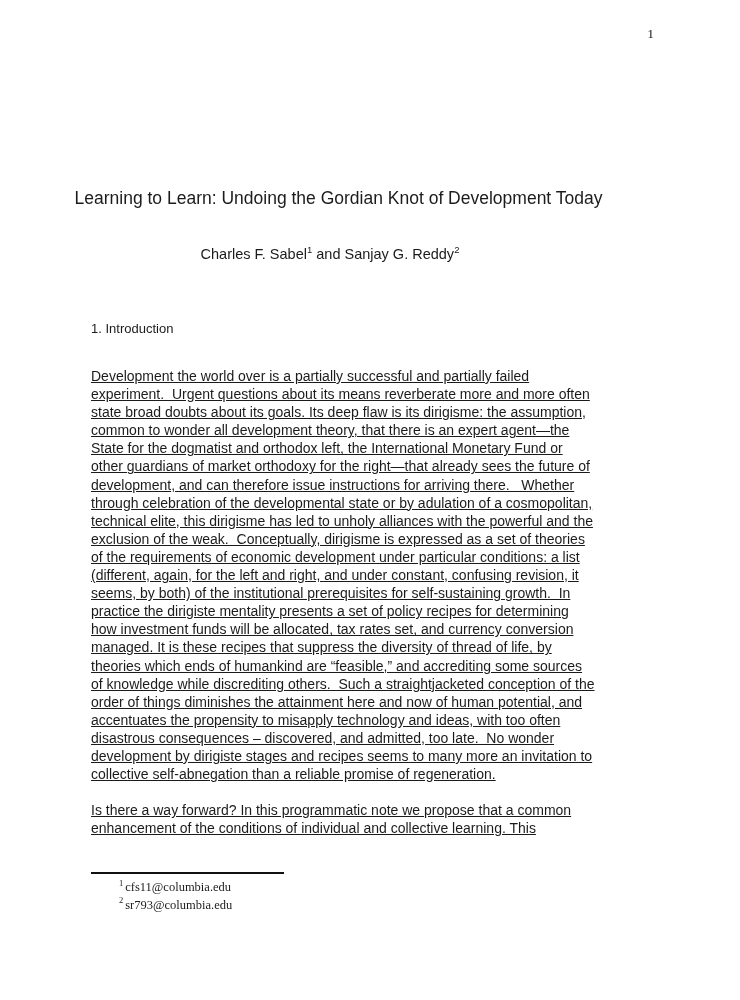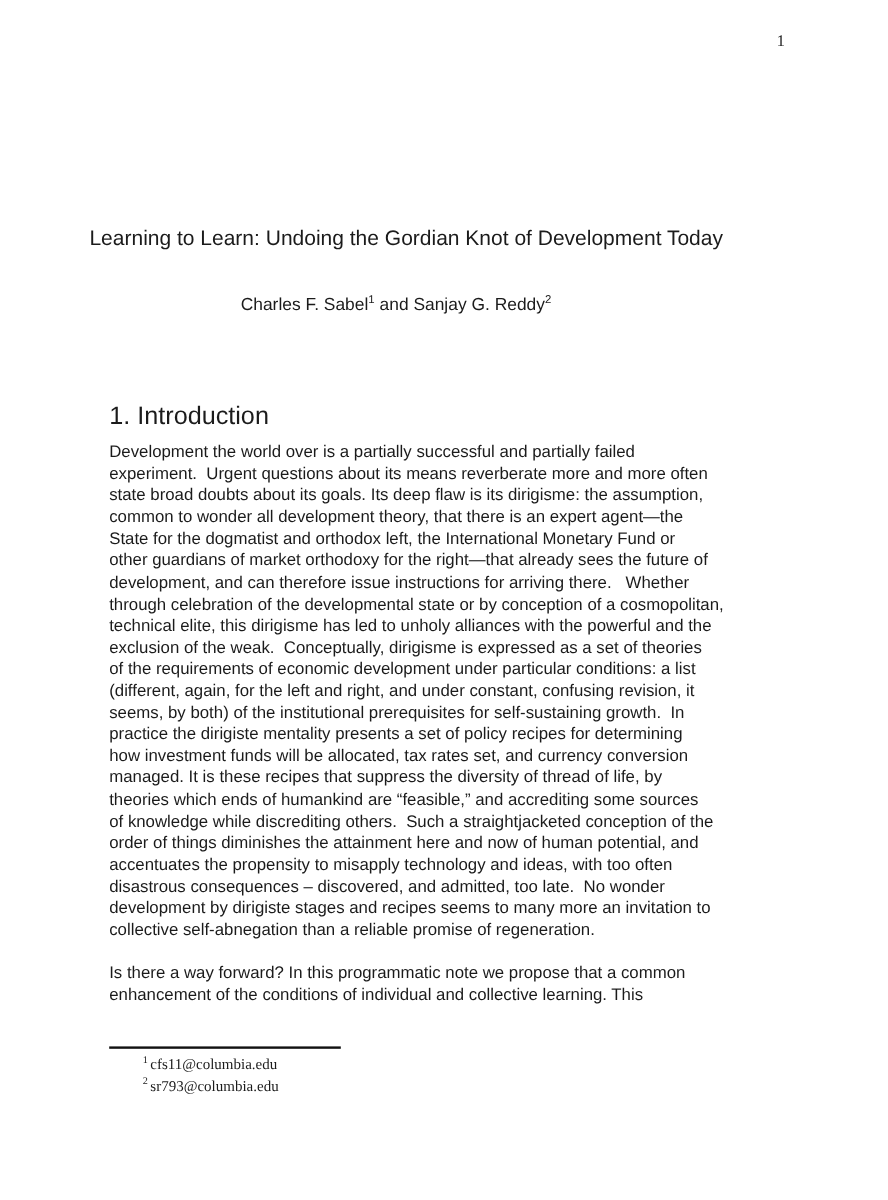--- a/index.html
+++ b/index.html
@@ -40,33 +40,34 @@
     font-size: 14.5px;
     color: #1b1b1b;
   }
   .authors sup {
     font-size: 9.5px;
     vertical-align: super;
     line-height: 0;
   }
   .section-heading {
     position: absolute;
-    top: 335px;
+    top: 321px;
     left: 91px;
-    font-size: 21px;
+    font-size: 13px;
     font-weight: 400;
     color: #1b1b1b;
   }
   .body-text {
     position: absolute;
     top: 367px;
     left: 91px;
     width: 600px;
     font-size: 14px;
     color: #1b1b1b;
+    text-decoration: underline;
   }
   .body-text .paragraph { margin-bottom: 18.1px; }
   .body-text .line {
     line-height: 18.1px;
     white-space: pre;
   }
   .footnote-rule {
     position: absolute;
     top: 872px;
     left: 91px;
@@ -104,21 +105,21 @@
 
   <div class="body-text">
     <div class="paragraph">
         <div class="line">Development the world over is a partially successful and partially failed</div>
         <div class="line">experiment.  Urgent questions about its means reverberate more and more often</div>
         <div class="line">state broad doubts about its goals. Its deep flaw is its dirigisme: the assumption,</div>
         <div class="line">common to wonder all development theory, that there is an expert agent—the</div>
         <div class="line">State for the dogmatist and orthodox left, the International Monetary Fund or</div>
         <div class="line">other guardians of market orthodoxy for the right—that already sees the future of</div>
         <div class="line">development, and can therefore issue instructions for arriving there.   Whether</div>
-        <div class="line">through celebration of the developmental state or by conception of a cosmopolitan,</div>
+        <div class="line">through celebration of the developmental state or by adulation of a cosmopolitan,</div>
         <div class="line">technical elite, this dirigisme has led to unholy alliances with the powerful and the</div>
         <div class="line">exclusion of the weak.  Conceptually, dirigisme is expressed as a set of theories</div>
         <div class="line">of the requirements of economic development under particular conditions: a list</div>
         <div class="line">(different, again, for the left and right, and under constant, confusing revision, it</div>
         <div class="line">seems, by both) of the institutional prerequisites for self-sustaining growth.  In</div>
         <div class="line">practice the dirigiste mentality presents a set of policy recipes for determining</div>
         <div class="line">how investment funds will be allocated, tax rates set, and currency conversion</div>
         <div class="line">managed. It is these recipes that suppress the diversity of thread of life, by</div>
         <div class="line">theories which ends of humankind are “feasible,” and accrediting some sources</div>
         <div class="line">of knowledge while discrediting others.  Such a straightjacketed conception of the</div>

